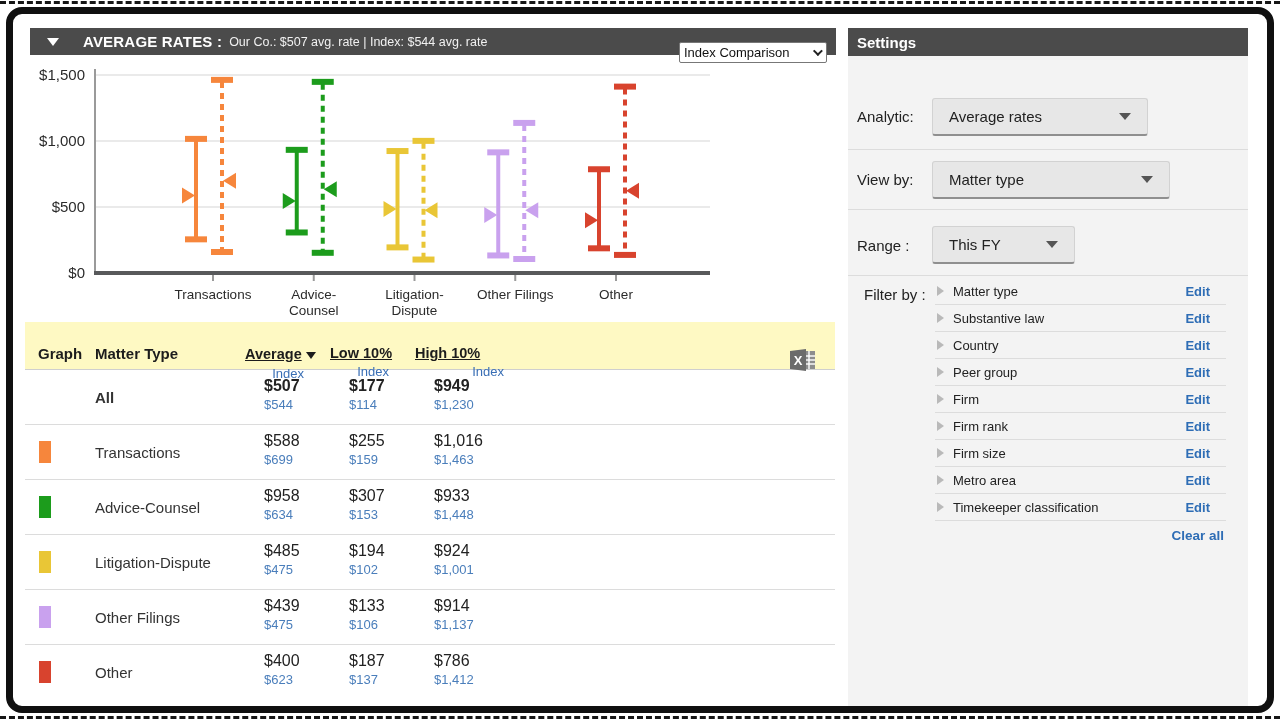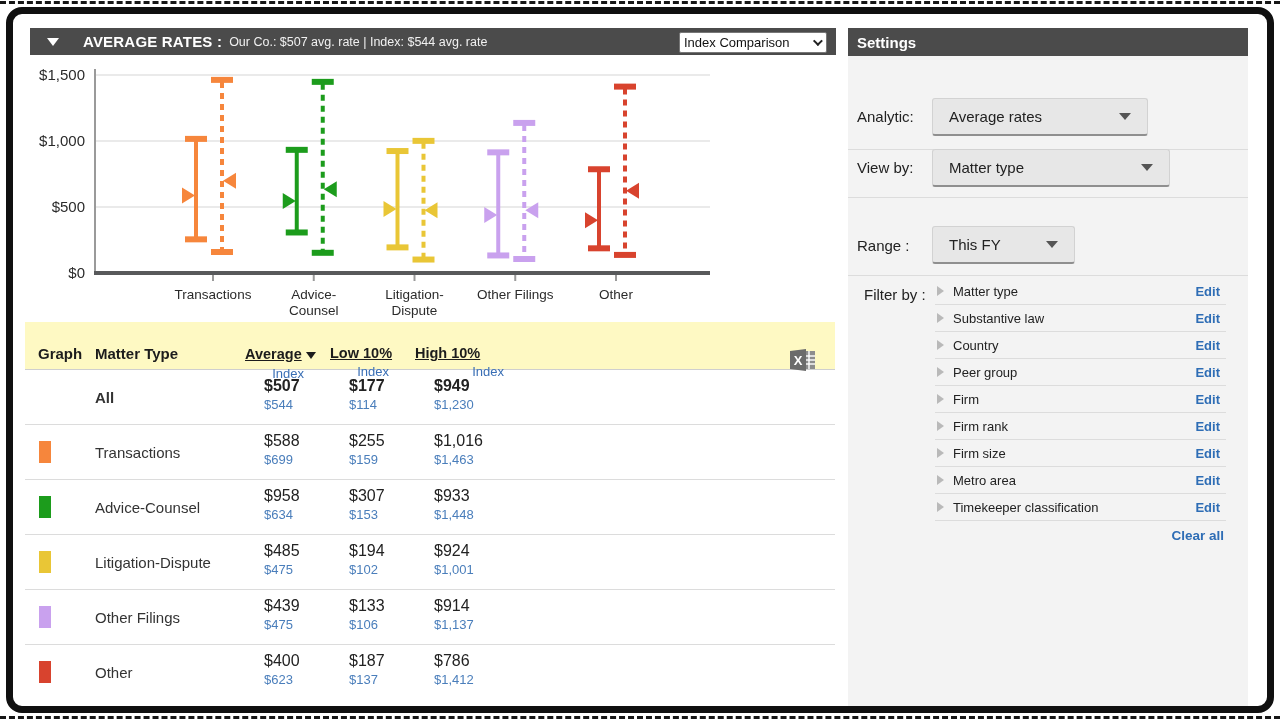--- a/index.html
+++ b/index.html
@@ -10,21 +10,21 @@
   .frame { position:absolute; left:6px; top:7px; width:1268px; height:706px;
     border:7px solid #101010; border-radius:16px; pointer-events:none; z-index:40; }
 
   
   .rates-header { position:absolute; left:30px; top:28px; width:806px; height:27px;
     background:#4b4b4b; color:#fff; display:flex; align-items:center; }
   .collapse-tri { width:0; height:0; border-left:6px solid transparent; border-right:6px solid transparent;
     border-top:8px solid #fff; margin-left:17px; cursor:pointer; }
   .rates-title { font-size:15px; font-weight:bold; letter-spacing:.2px; margin-left:24px; white-space:nowrap; }
   .rates-subtitle { font-size:12.5px; color:#f1f1f1; margin-left:7px; white-space:nowrap; }
-  .cmp-wrap { position:absolute; right:9px; top:4px; }
+  .cmp-wrap { position:absolute; right:9px; top:14px; }
   .cmp-select { width:148px; height:21px; font-size:13px; font-family:inherit; color:#111;
     background:#fff; border:1px solid #777; border-radius:2px; padding-left:4px;
     -webkit-appearance:none; appearance:none; }
   .cmp-chev { position:absolute; right:7px; top:7px; width:7px; height:7px; pointer-events:none;
     border-right:2px solid #222; border-bottom:2px solid #222; transform:rotate(45deg) translateY(-2px); }
 
   svg.chart { position:absolute; left:32px; top:58px; }
 
   
   .rates-table { position:absolute; left:25px; top:322px; width:810px; }
@@ -59,21 +59,21 @@
     display:flex; align-items:center; cursor:pointer; }
   .dd-label { font-size:15px; color:#222; padding-left:16px; }
   .dd-tri { position:absolute; right:16px; width:0; height:0; border-left:6px solid transparent;
     border-right:6px solid transparent; border-top:7px solid #555; }
   .filter-label { position:absolute; left:9px; top:258px; font-size:15px; color:#222;margin-left:7px; }
   .filter-list { position:absolute; left:87px; top:250px; width:291px; }
   .f-row { display:flex; align-items:center; height:27px; border-bottom:1px solid #dcdcdc; }
   .f-arrow { width:0; height:0; border-top:5px solid transparent; border-bottom:5px solid transparent;
     border-left:7px solid #b9b9b9; margin-left:2px; cursor:pointer; }
   .f-label { font-size:13px; color:#222; margin-left:9px; }
-  .f-edit { font-size:13px; font-weight:bold; color:#2e6db5; margin-left:auto; margin-right:6px;
+  .f-edit { font-size:13px; font-weight:bold; color:#2e6db5; margin-left:auto; margin-right:16px;
     cursor:pointer; text-decoration:none; }
   .clear-row { display:flex; height:29px; align-items:center; }
   .clear-all { font-size:13.5px; font-weight:bold; color:#2e6db5; margin-left:auto; margin-right:2px; cursor:pointer; }
 </style>
 </head>
 <body>
 
 <div class="torn-top"></div>
 
 <div class="rates-header">
@@ -324,21 +324,21 @@
   <div class="settings-header">Settings</div>
 
   <div class="field-row" style="top:28px;height:94px;">
     <span class="field-label" style="top:52px;">Analytic:</span>
     <div class="dropdown" style="top:42px;width:216px;">
       <span class="dd-label">Average rates</span>
       <span class="dd-tri"></span>
     </div>
   </div>
 
-  <div class="field-row" style="top:108px;height:62px;">
+  <div class="field-row" style="top:120px;height:62px;">
     <span class="field-label" style="top:23px;">View by:</span>
     <div class="dropdown" style="top:13px;width:238px;">
       <span class="dd-label">Matter type</span>
       <span class="dd-tri"></span>
     </div>
   </div>
 
   <div class="field-row" style="top:184px;height:64px;">
     <span class="field-label" style="top:25px;">Range :</span>
     <div class="dropdown" style="top:14px;width:143px;">

